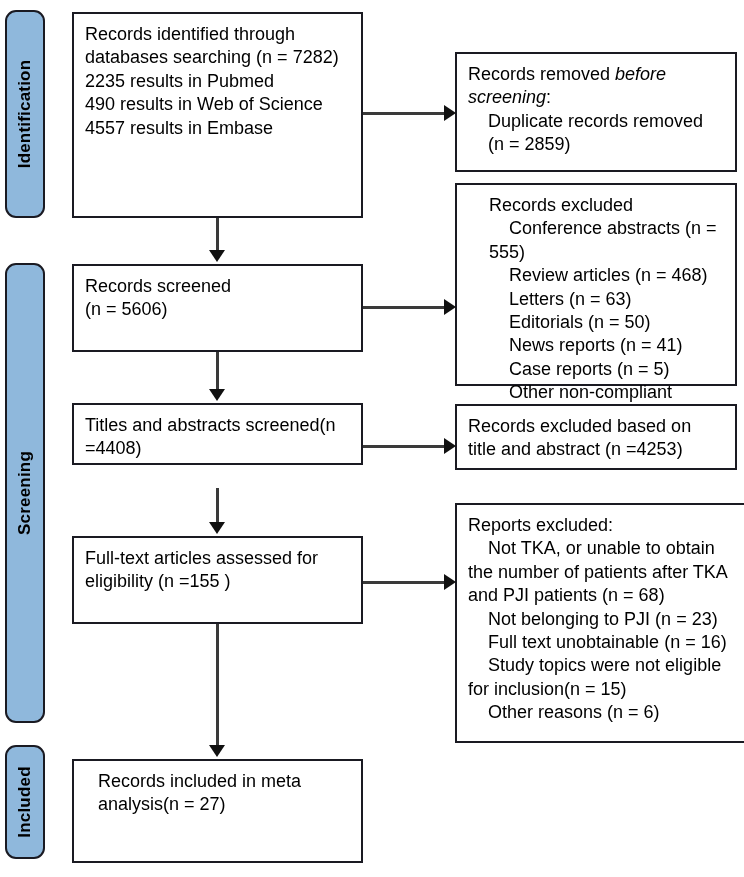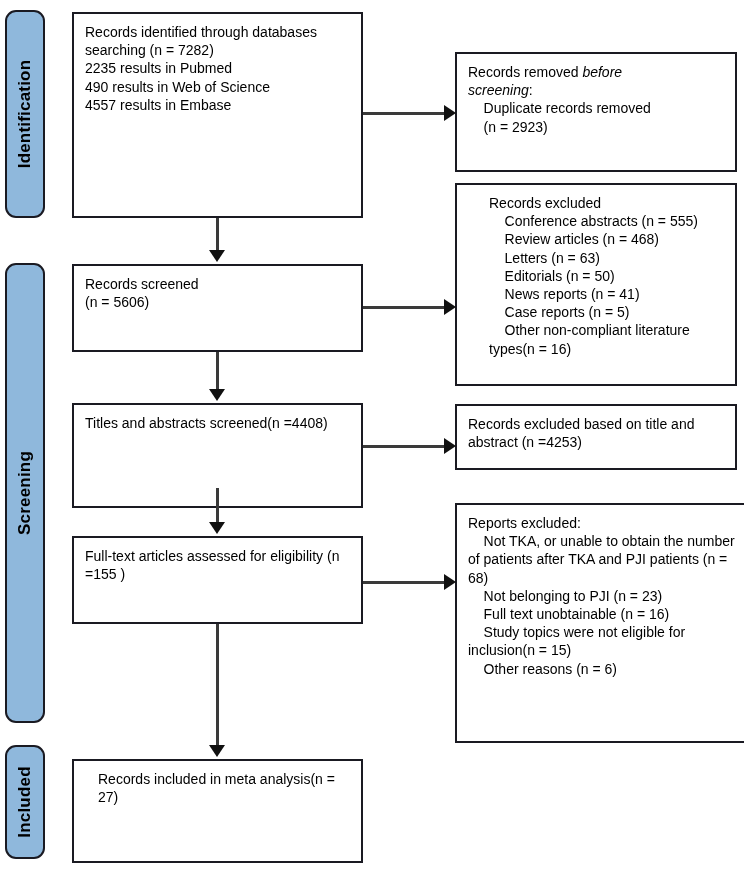--- a/index.html
+++ b/index.html
@@ -42,21 +42,21 @@
 
   
   .box {
     position: absolute;
     background: #ffffff;
     border: 2.5px solid #1a1a22;
     box-sizing: border-box;
     padding: 9px 11px;
   }
   .box .txt {
-    font-size: 14px;
+    font-size: 18px;
     line-height: 1.30;
     white-space: pre-wrap;
     color: #000000;
   }
   .box .txt.italicword em {
   }
 
   
   .conn {
     position: absolute;
@@ -104,37 +104,37 @@
 2235 results in Pubmed
 490 results in Web of Science
 4557 results in Embase</div>
   </div>
 
   <div class="box" style="left:72px; top:264px; width:291px; height:88px;">
     <div class="txt">Records screened
 (n = 5606)</div>
   </div>
 
-  <div class="box" style="left:72px; top:403px; width:291px; height:105px;">
+  <div class="box" style="left:72px; top:403px; width:291px; height:62px;">
     <div class="txt">Titles and abstracts screened(n =4408)</div>
   </div>
 
   <div class="box" style="left:72px; top:536px; width:291px; height:88px;">
     <div class="txt">Full-text articles assessed for eligibility (n =155 )</div>
   </div>
 
   <div class="box" style="left:72px; top:759px; width:291px; height:104px;padding-left:24px;">
     <div class="txt">Records included in meta analysis(n = 27)</div>
   </div>
 
   <div class="box" style="left:455px; top:52px; width:282px; height:120px;">
     <div class="txt italicword"><span>Records removed </span><em>before</em>
 <em>screening</em><span>:</span>
 <span>    Duplicate records removed
-    (n = 2923)</span></div>
+    (n = 2859)</span></div>
   </div>
 
   <div class="box" style="left:455px; top:183px; width:282px; height:203px;padding-left:32px;">
     <div class="txt">Records excluded
     Conference abstracts (n = 555)
     Review articles (n = 468)
     Letters (n = 63)
     Editorials (n = 50)
     News reports (n = 41)
     Case reports (n = 5)

